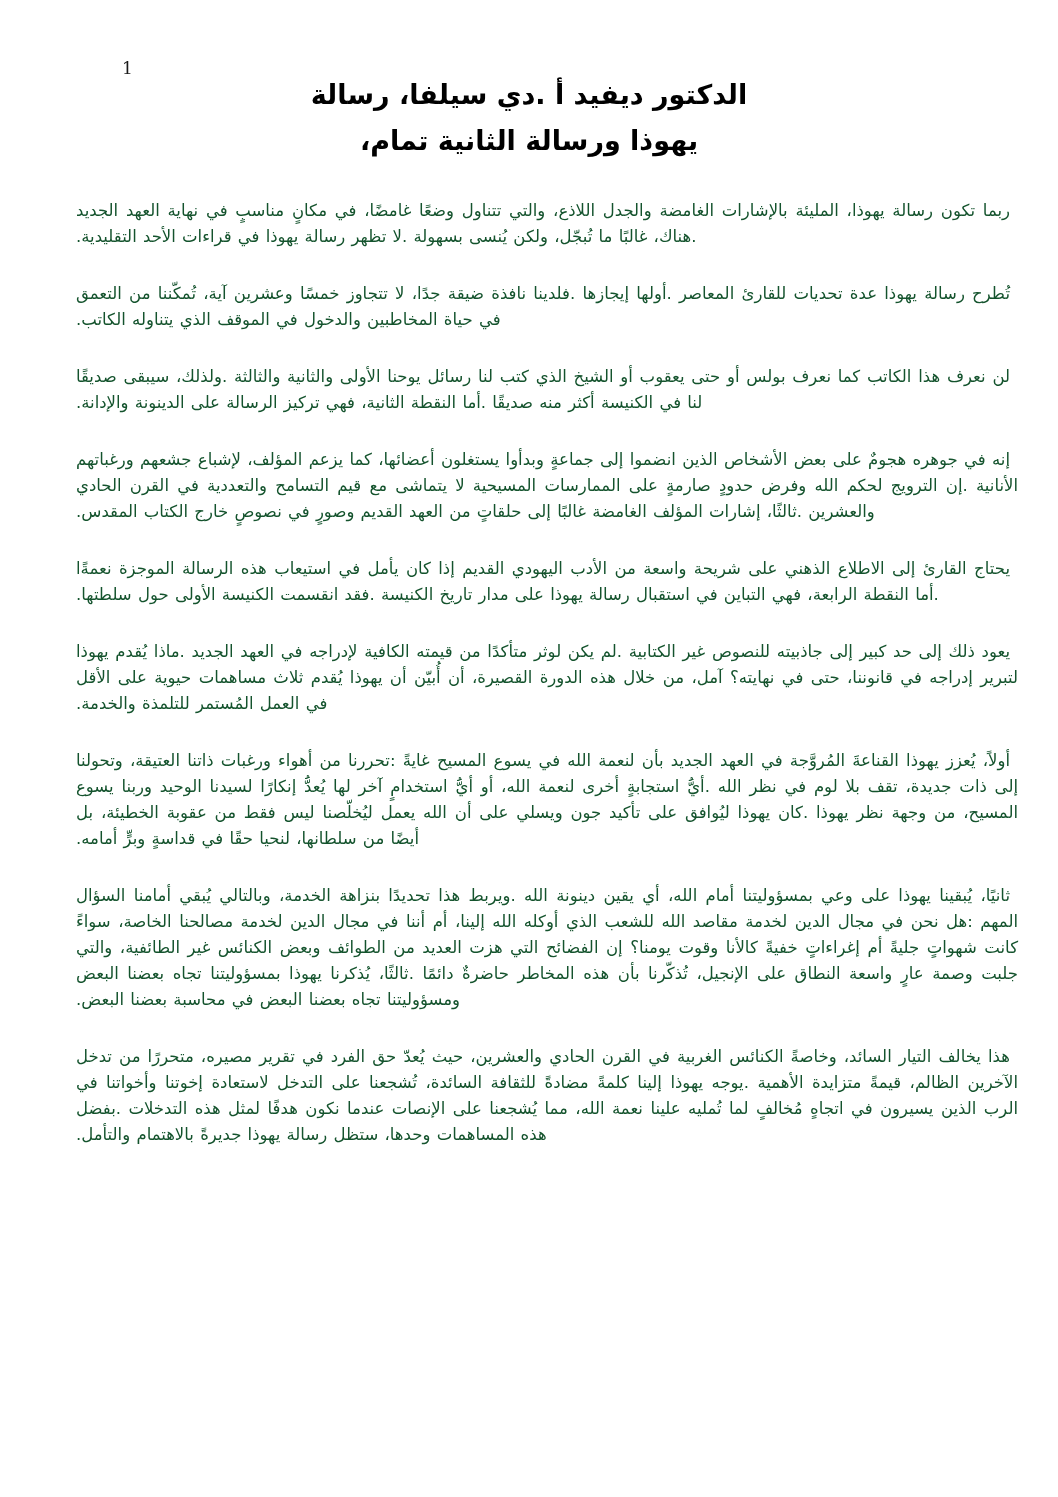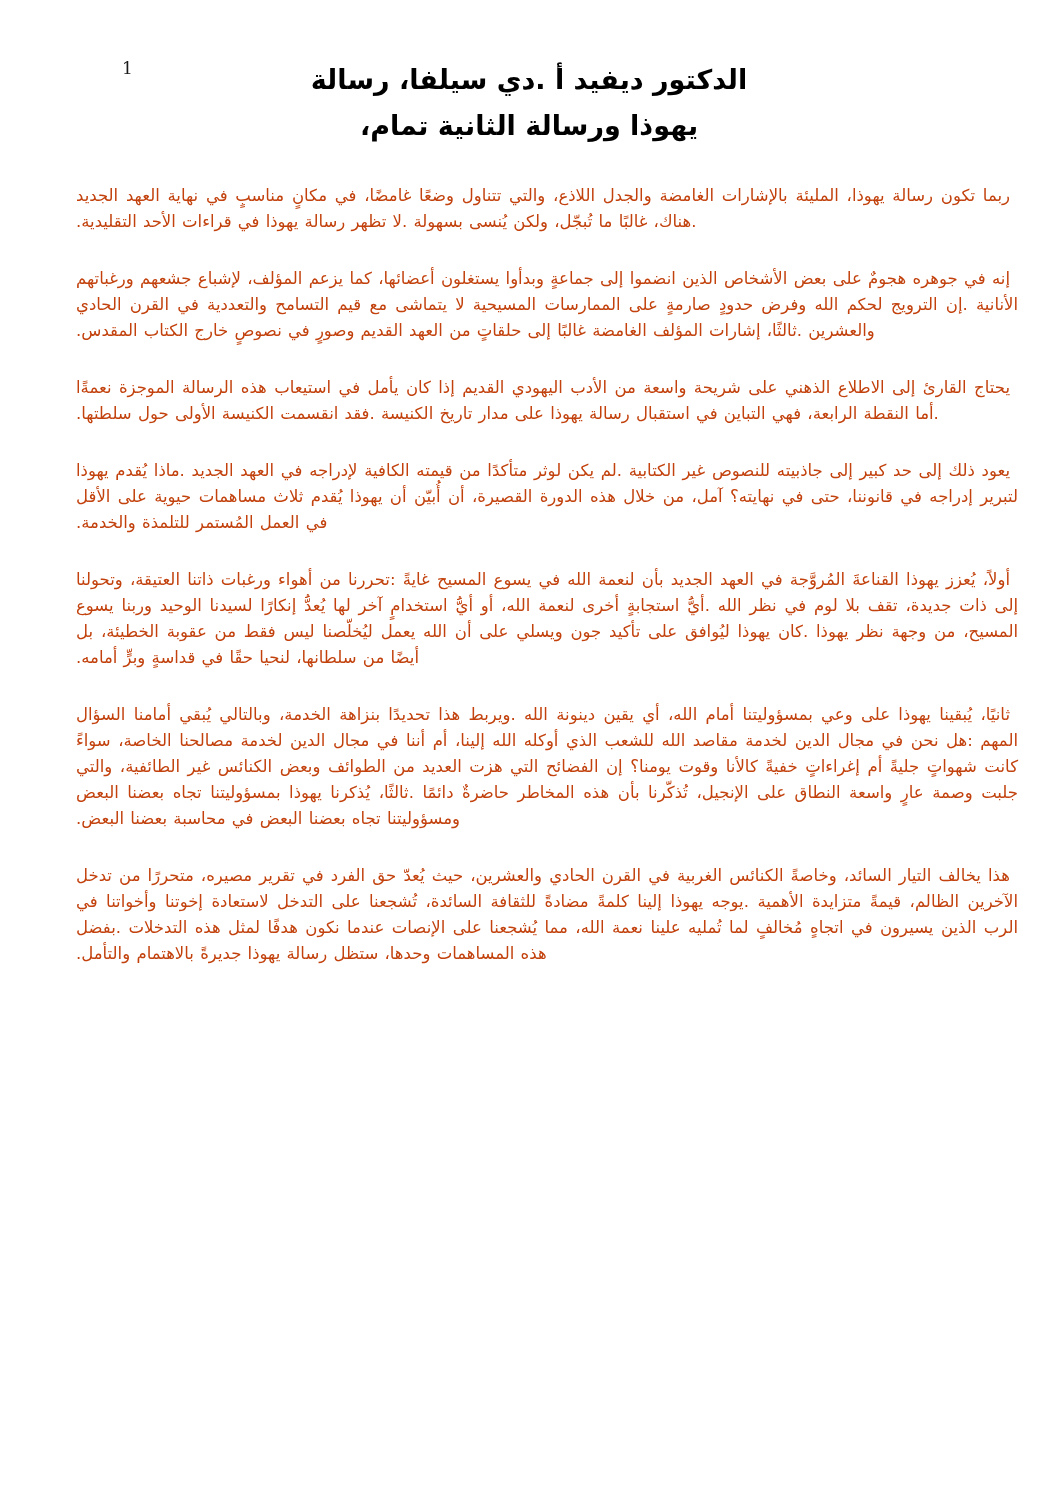--- a/index.html
+++ b/index.html
@@ -15,34 +15,34 @@
   }
   .page-number {
     position: absolute;
     top: 58px;
     left: 122px;
     font-family: "DejaVu Serif", "Liberation Serif", serif;
     font-size: 17px;
     color: #1a1a1a;
   }
   .doc-title {
-    padding-top: 57px;
+    padding-top: 72px;
     direction: rtl;
     text-align: center;
     font-weight: bold;
     font-size: 27px;
     line-height: 46px;
     color: #000000;
   }
   .doc-body {
     direction: rtl;
     margin: 34px 40px 0 76px; 
     font-size: 16.5px;
     line-height: 26px;
-    color: #c2410c;
+    color: #14532d;
   }
   .doc-body p {
     margin: 0 0 31px 0;
     text-align: justify;
     text-align-last: left; 
     text-indent: 8px;
     word-spacing: 1px;
   }
 </style>
 </head>
@@ -52,20 +52,22 @@
 
   <div class="page-number">1</div>
 
   <div class="doc-title">
     <div>الدكتور ديفيد أ .دي سيلفا، رسالة</div>
     <div>يهوذا ورسالة الثانية تمام،</div>
   </div>
 
   <div class="doc-body">
     <p>ربما تكون رسالة يهوذا، المليئة بالإشارات الغامضة والجدل اللاذع، والتي تتناول وضعًا غامضًا، في مكانٍ مناسبٍ في نهاية العهد الجديد .هناك، غالبًا ما تُبجّل، ولكن يُنسى بسهولة .لا تظهر رسالة يهوذا في قراءات الأحد التقليدية.</p>
+    <p>تُطرح رسالة يهوذا عدة تحديات للقارئ المعاصر .أولها إيجازها .فلدينا نافذة ضيقة جدًا، لا تتجاوز خمسًا وعشرين آية، تُمكّننا من التعمق في حياة المخاطبين والدخول في الموقف الذي يتناوله الكاتب.</p>
+    <p>لن نعرف هذا الكاتب كما نعرف بولس أو حتى يعقوب أو الشيخ الذي كتب لنا رسائل يوحنا الأولى والثانية والثالثة .ولذلك، سيبقى صديقًا لنا في الكنيسة أكثر منه صديقًا .أما النقطة الثانية، فهي تركيز الرسالة على الدينونة والإدانة.</p>
     <p>إنه في جوهره هجومٌ على بعض الأشخاص الذين انضموا إلى جماعةٍ وبدأوا يستغلون أعضائها، كما يزعم المؤلف، لإشباع جشعهم ورغباتهم الأنانية .إن الترويج لحكم الله وفرض حدودٍ صارمةٍ على الممارسات المسيحية لا يتماشى مع قيم التسامح والتعددية في القرن الحادي والعشرين .ثالثًا، إشارات المؤلف الغامضة غالبًا إلى حلقاتٍ من العهد القديم وصورٍ في نصوصٍ خارج الكتاب المقدس.</p>
     <p>يحتاج القارئ إلى الاطلاع الذهني على شريحة واسعة من الأدب اليهودي القديم إذا كان يأمل في استيعاب هذه الرسالة الموجزة نعمةًا .أما النقطة الرابعة، فهي التباين في استقبال رسالة يهوذا على مدار تاريخ الكنيسة .فقد انقسمت الكنيسة الأولى حول سلطتها.</p>
     <p>يعود ذلك إلى حد كبير إلى جاذبيته للنصوص غير الكتابية .لم يكن لوثر متأكدًا من قيمته الكافية لإدراجه في العهد الجديد .ماذا يُقدم يهوذا لتبرير إدراجه في قانوننا، حتى في نهايته؟ آمل، من خلال هذه الدورة القصيرة، أن أُبيّن أن يهوذا يُقدم ثلاث مساهمات حيوية على الأقل في العمل المُستمر للتلمذة والخدمة.</p>
     <p>أولاً، يُعزز يهوذا القناعةَ المُروَّجة في العهد الجديد بأن لنعمة الله في يسوع المسيح غايةً :تحررنا من أهواء ورغبات ذاتنا العتيقة، وتحولنا إلى ذات جديدة، تقف بلا لوم في نظر الله .أيُّ استجابةٍ أخرى لنعمة الله، أو أيُّ استخدامٍ آخر لها يُعدُّ إنكارًا لسيدنا الوحيد وربنا يسوع المسيح، من وجهة نظر يهوذا .كان يهوذا ليُوافق على تأكيد جون ويسلي على أن الله يعمل ليُخلّصنا ليس فقط من عقوبة الخطيئة، بل أيضًا من سلطانها، لنحيا حقًا في قداسةٍ وبرٍّ أمامه.</p>
     <p>ثانيًا، يُبقينا يهوذا على وعي بمسؤوليتنا أمام الله، أي يقين دينونة الله .ويربط هذا تحديدًا بنزاهة الخدمة، وبالتالي يُبقي أمامنا السؤال المهم :هل نحن في مجال الدين لخدمة مقاصد الله للشعب الذي أوكله الله إلينا، أم أننا في مجال الدين لخدمة مصالحنا الخاصة، سواءً كانت شهواتٍ جليةً أم إغراءاتٍ خفيةً كالأنا وقوت يومنا؟ إن الفضائح التي هزت العديد من الطوائف وبعض الكنائس غير الطائفية، والتي جلبت وصمة عارٍ واسعة النطاق على الإنجيل، تُذكّرنا بأن هذه المخاطر حاضرةٌ دائمًا .ثالثًا، يُذكرنا يهوذا بمسؤوليتنا تجاه بعضنا البعض ومسؤوليتنا تجاه بعضنا البعض في محاسبة بعضنا البعض.</p>
     <p>هذا يخالف التيار السائد، وخاصةً الكنائس الغربية في القرن الحادي والعشرين، حيث يُعدّ حق الفرد في تقرير مصيره، متحررًا من تدخل الآخرين الظالم، قيمةً متزايدة الأهمية .يوجه يهوذا إلينا كلمةً مضادةً للثقافة السائدة، تُشجعنا على التدخل لاستعادة إخوتنا وأخواتنا في الرب الذين يسيرون في اتجاهٍ مُخالفٍ لما تُمليه علينا نعمة الله، مما يُشجعنا على الإنصات عندما نكون هدفًا لمثل هذه التدخلات .بفضل هذه المساهمات وحدها، ستظل رسالة يهوذا جديرةً بالاهتمام والتأمل.</p>
   </div>
 
 </div>
 

